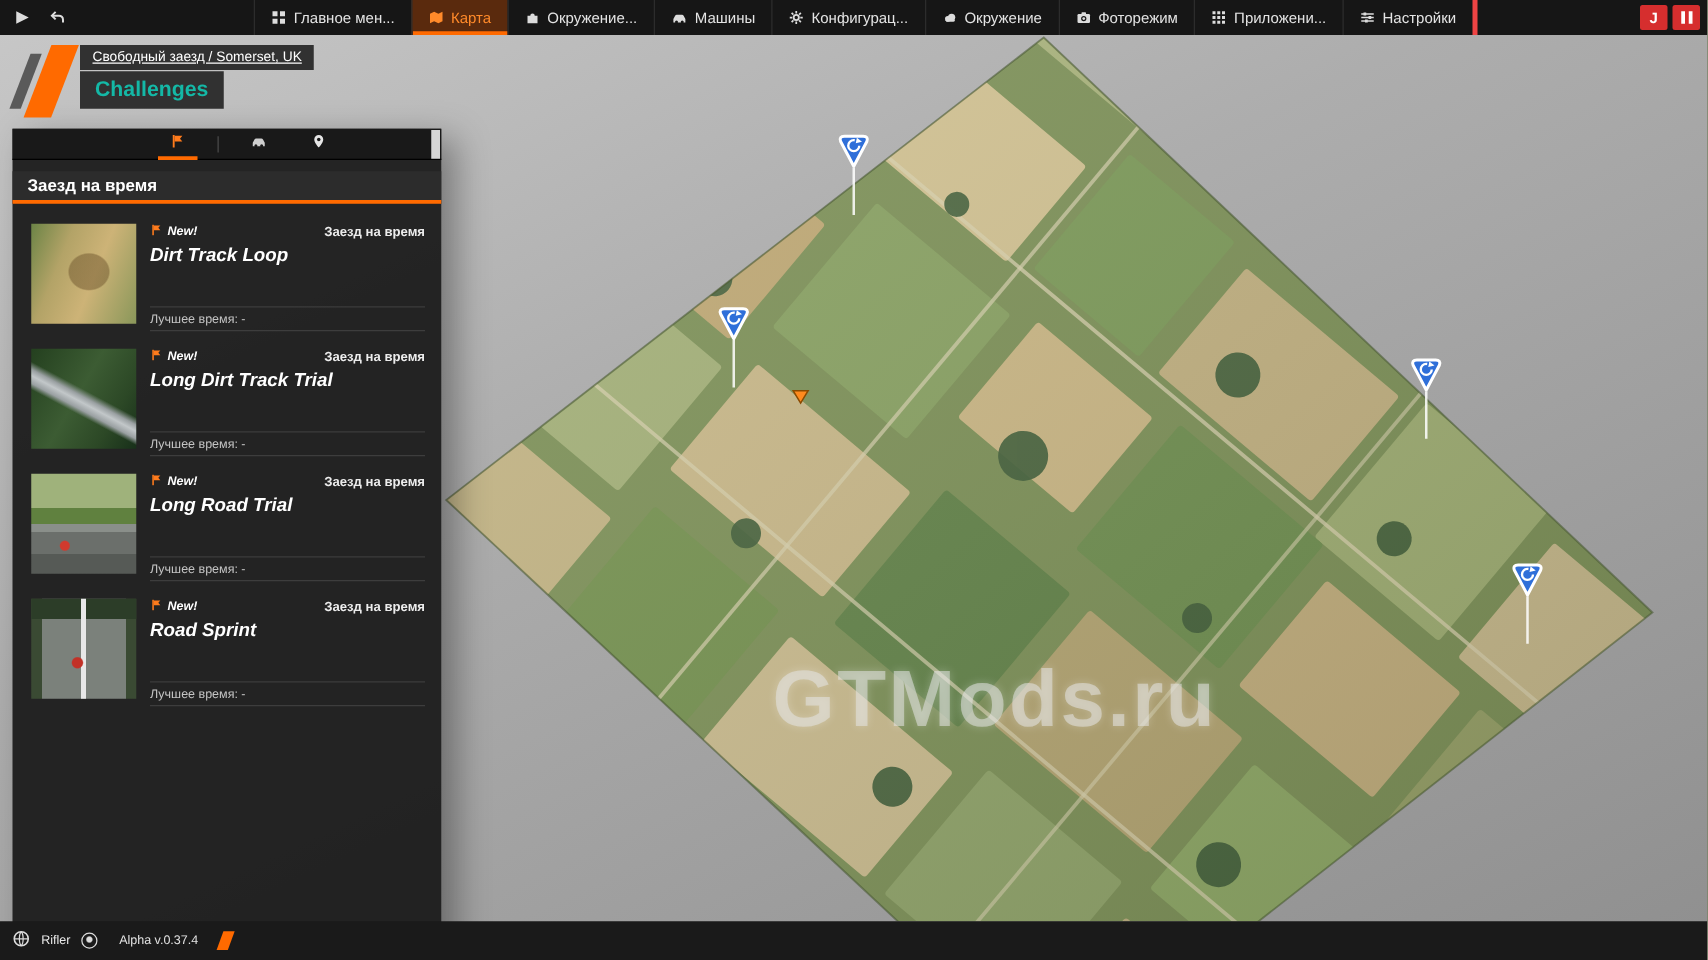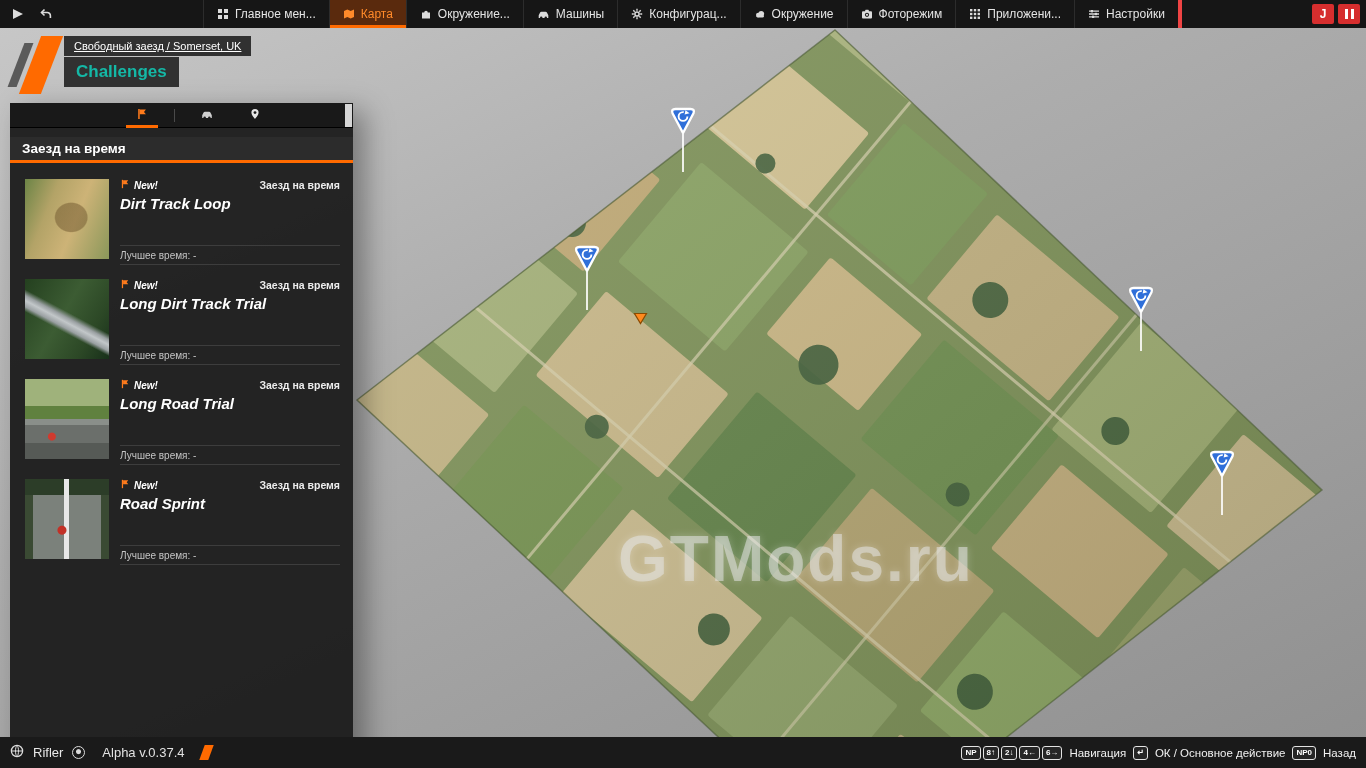--- a/index.html
+++ b/index.html
@@ -77,21 +77,21 @@
   .cat{margin-left:auto;color:#ececec;font-size:10.5px;font-weight:600;}
   .ptitle{font-size:15px;font-weight:700;font-style:italic;color:#fff;margin-top:4px;
     white-space:nowrap;overflow:hidden;}
   .best{border-top:1px solid #3d3d3d;border-bottom:1px solid #3d3d3d;color:#c4c4c4;
     font-size:10px;padding:4px 0 3px;margin-top:auto;}
   .pbar{position:absolute;left:0;right:0;bottom:0;height:7px;background:var(--accent);}
 
   
   .statusbar{position:absolute;left:0;right:0;bottom:0;height:31px;background:#1a1a1a;
     display:flex;align-items:center;z-index:10;padding:0 10px;}
-  .sb-left{display:flex;align-items:center;gap:9px;color:#e8e8e8;font-size:13px;text-align:right;}
+  .sb-left{display:flex;align-items:center;gap:9px;color:#e8e8e8;font-size:10px;text-align:right;}
   .avatar{width:13px;height:13px;border:1.5px solid #dcdcdc;border-radius:50%;
     background:radial-gradient(circle at 50% 42%, #dcdcdc 0 2px, transparent 3px);}
   .sb-ver{margin-left:8px;color:#e2e2e2;}
   .sb-slash{width:9px;height:15px;background:var(--accent);transform:skewX(-20deg);margin-left:8px;}
   .sb-right{margin-left:auto;display:flex;align-items:center;gap:7px;color:#f0f0f0;font-size:11.5px;}
   .keys{display:flex;gap:2px;}
   .key{border:1px solid #e3e3e3;border-radius:3px;background:#262626;color:#fff;
     font-size:8px;font-weight:700;padding:2px 3px;line-height:1;white-space:nowrap;}
   .lbl{white-space:nowrap;}
 </style>
@@ -459,29 +459,15 @@
     <div class="sb-left">
       <span><svg width="14" height="14" viewBox="0 0 14 14" fill="none">
             <circle cx="7" cy="7" r="5.6" stroke="#dcdcdc" stroke-width="1.3"></circle>
             <path d="M1.4 7h11.2M7 1.4c2 1.8 2 9.4 0 11.2M7 1.4c-2 1.8-2 9.4 0 11.2" stroke="#dcdcdc" stroke-width="1"></path>
           </svg></span>
       <span>Rifler</span>
       <span class="avatar"></span>
       <span class="sb-ver">Alpha v.0.37.4</span>
       <span class="sb-slash"></span>
     </div>
-    <div class="sb-right">
-      <span class="keys">
-        <span class="key">NP</span>
-        <span class="key">8↑</span>
-        <span class="key">2↓</span>
-        <span class="key">4←</span>
-        <span class="key">6→</span>
-      </span>
-      <span class="lbl">Навигация</span>
-      <span class="key">↵</span>
-      <span class="lbl">ОК / Основное действие</span>
-      <span class="key">NP0</span>
-      <span class="lbl">Назад</span>
-    </div>
   </div>
 
 </div>
 
 </body></html>

